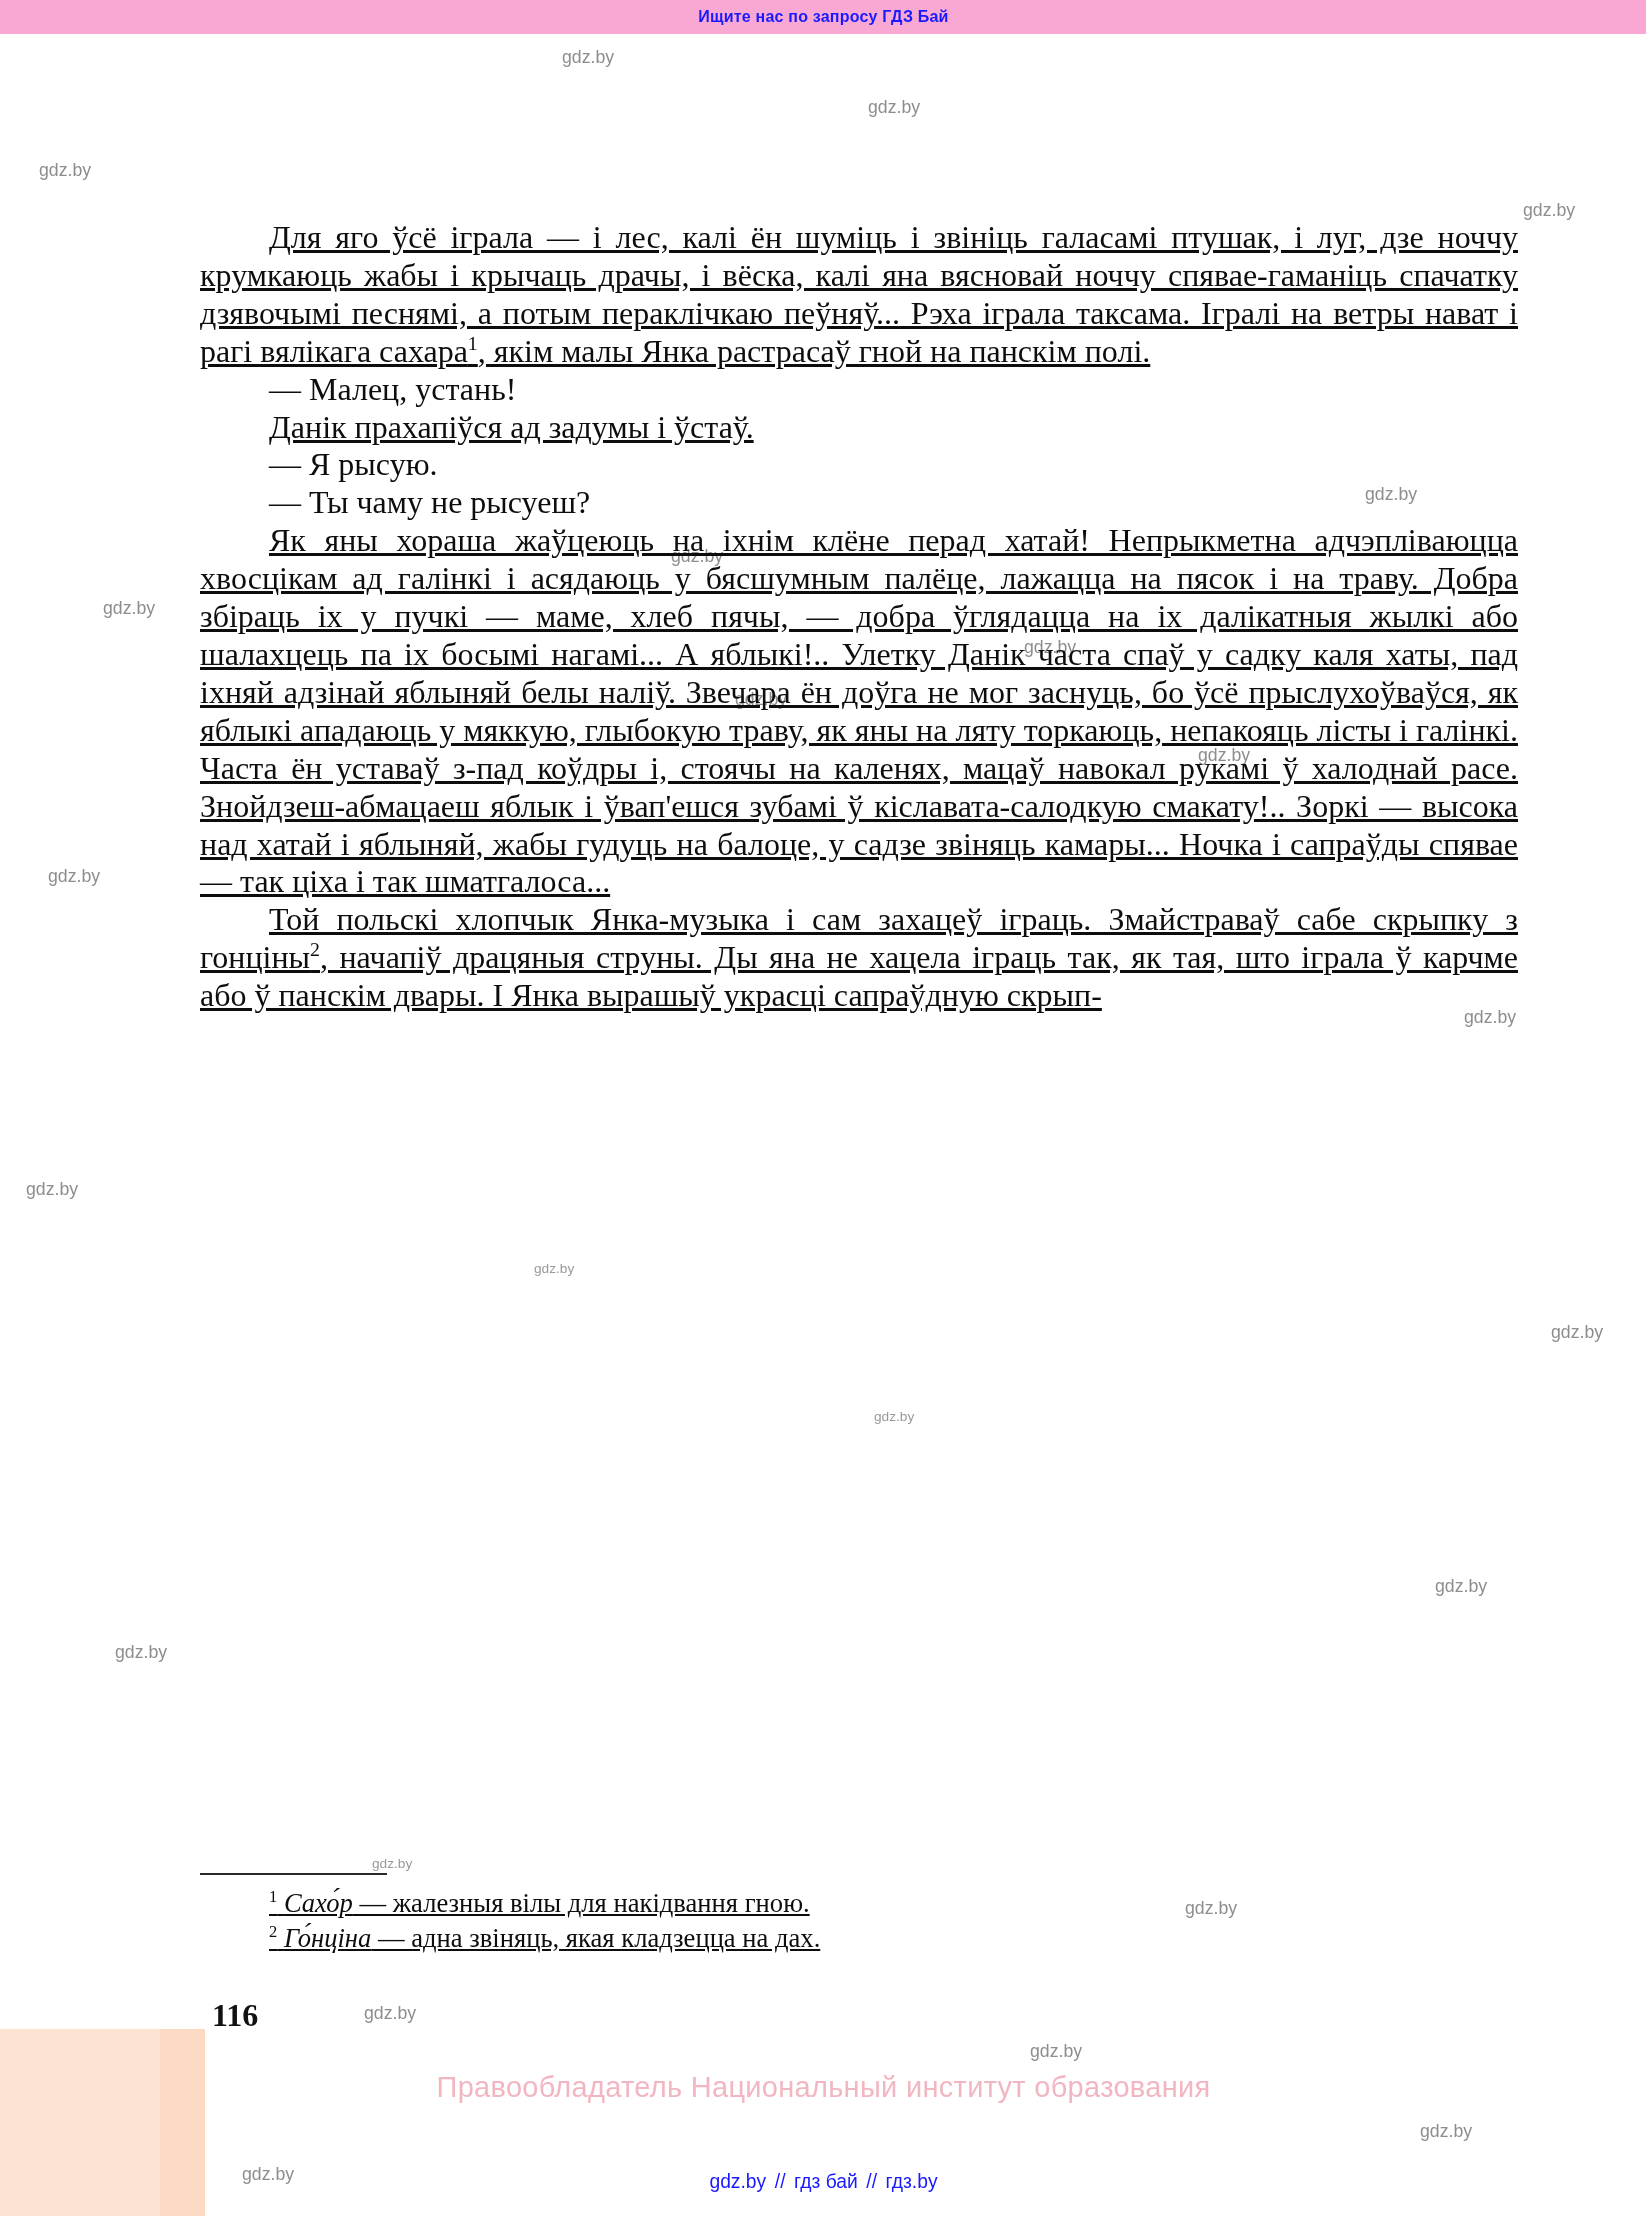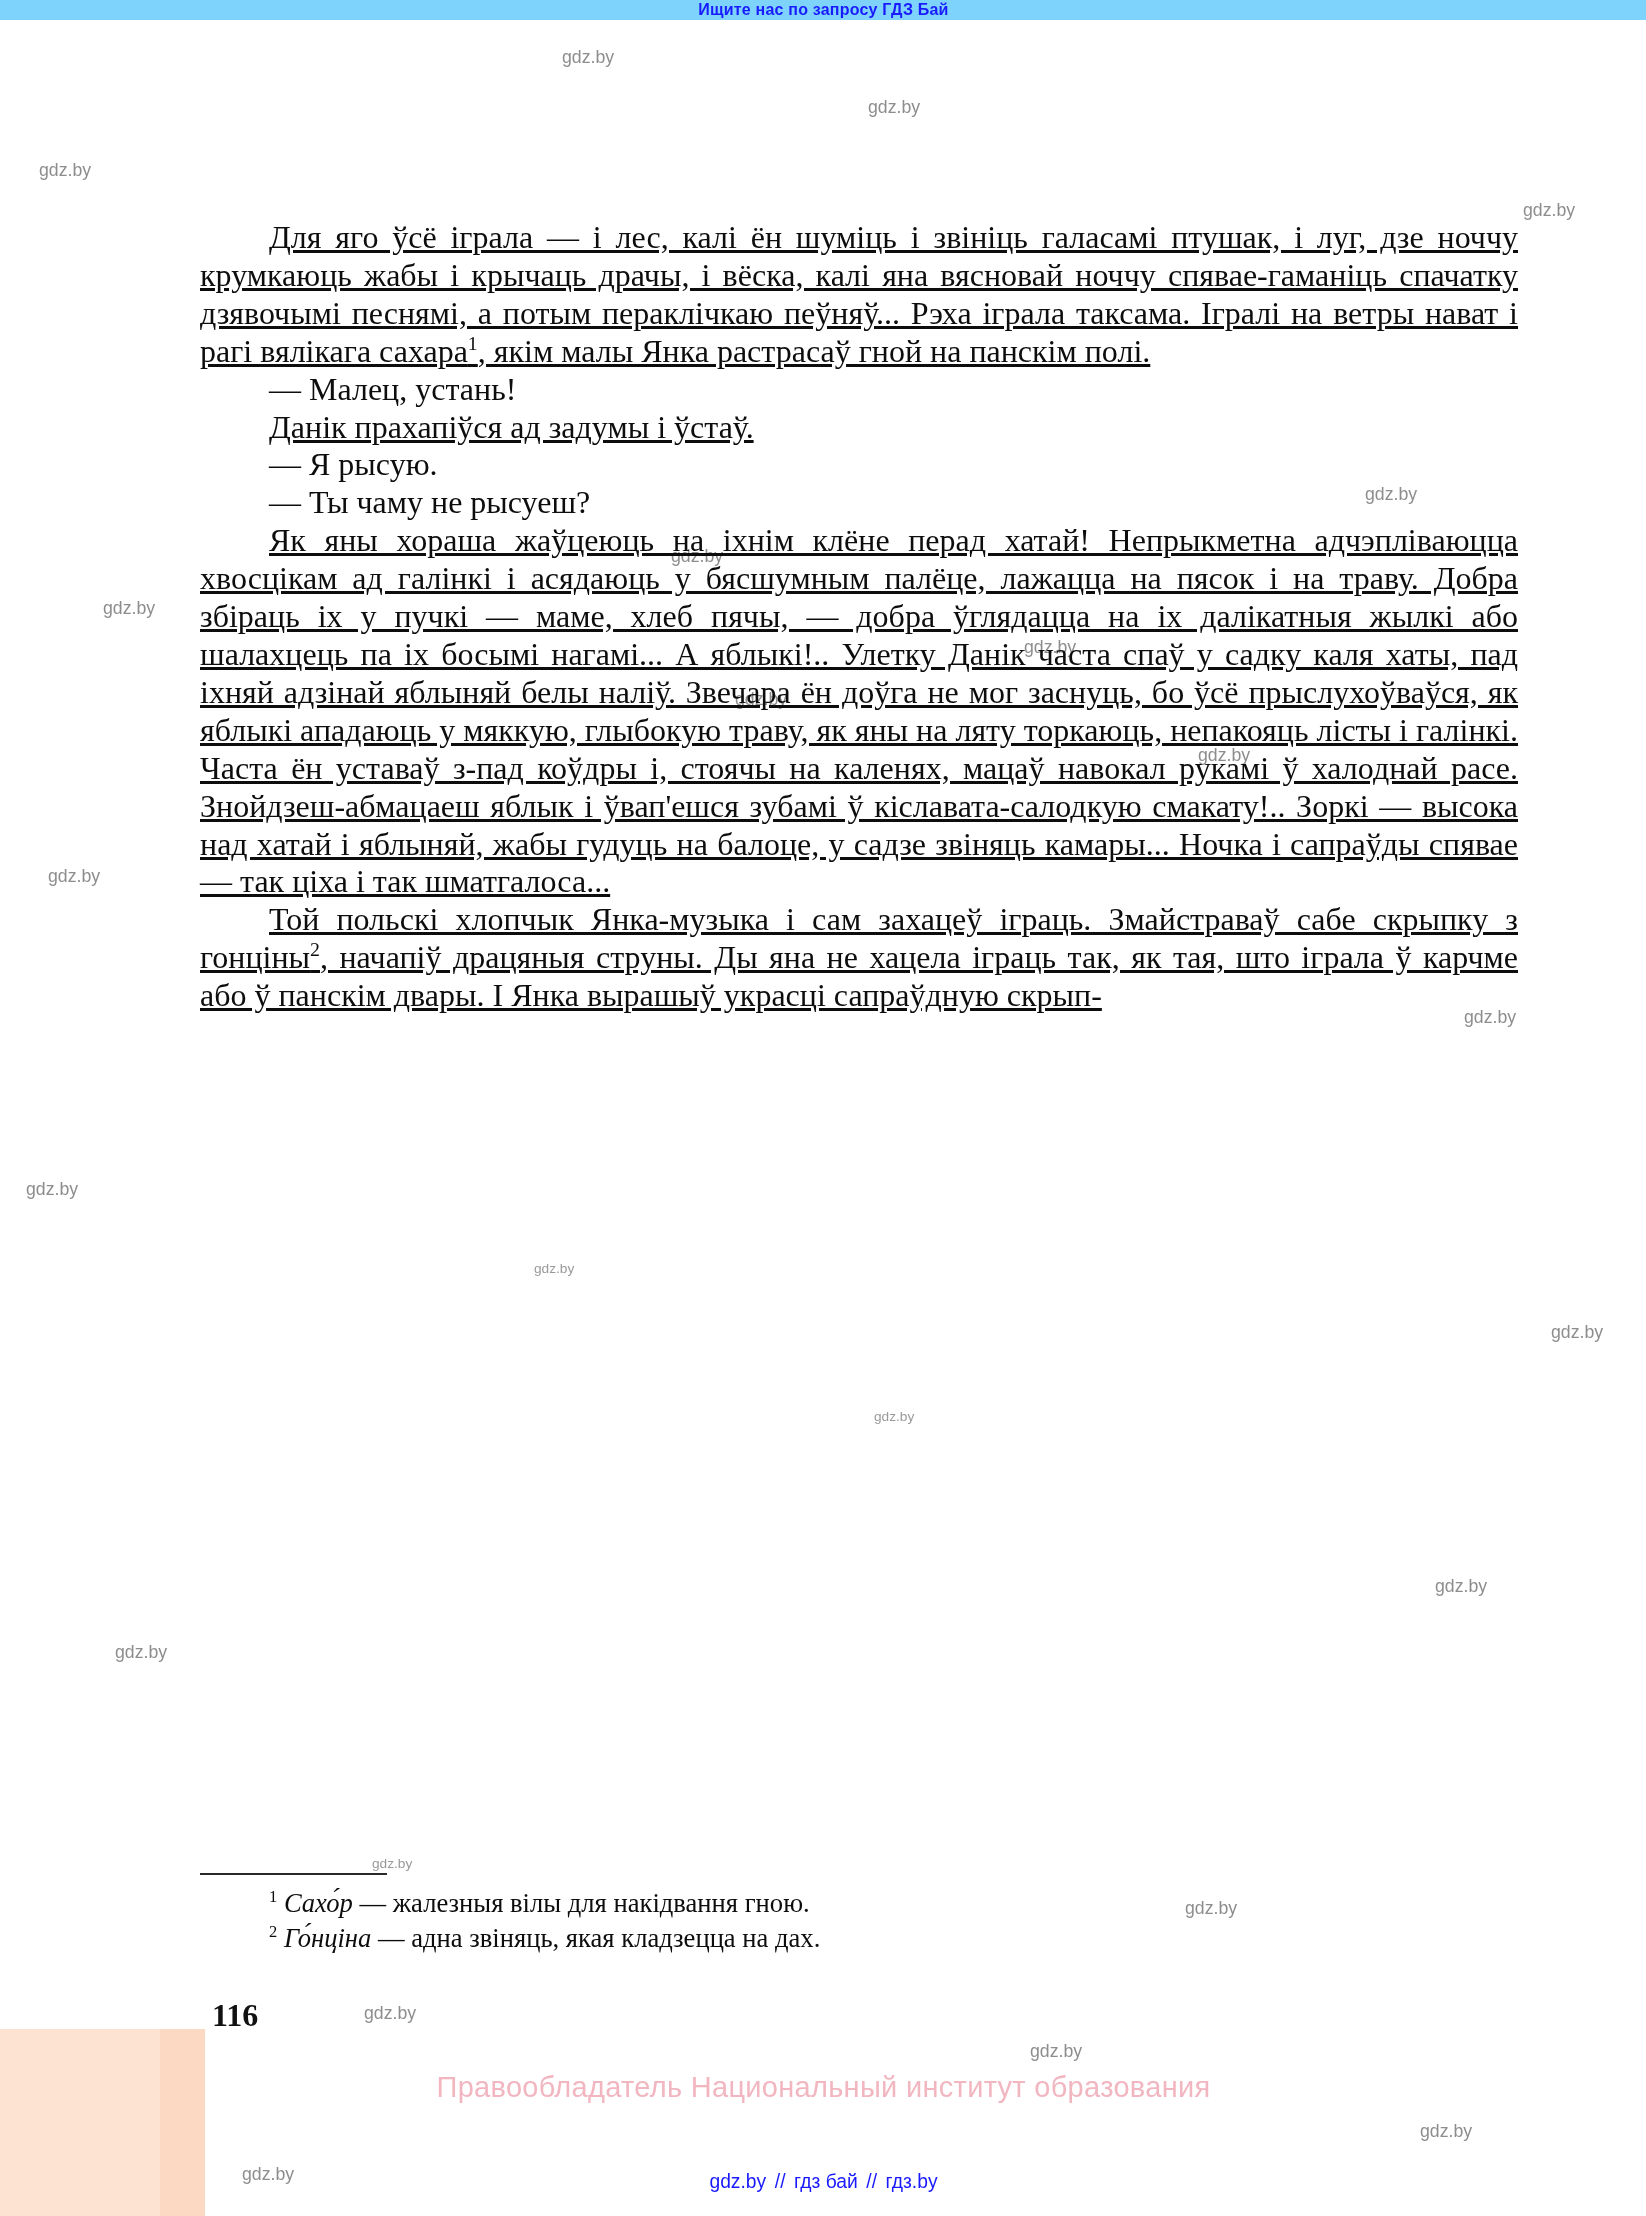--- a/index.html
+++ b/index.html
@@ -14,22 +14,22 @@
     font-family: "Liberation Serif", serif;
     overflow: hidden;
   }
 
   
   .top-banner {
     position: absolute;
     top: 0;
     left: 0;
     width: 100%;
-    height: 20px;
-    background: #7dd3fc;
+    height: 34px;
+    background: #f9a8d4;
     display: flex;
     align-items: center;
     justify-content: center;
   }
   .top-banner .txt {
     font-family: "Liberation Sans", sans-serif;
     font-size: 16px;
     font-weight: bold;
     color: #1a1aff;
     letter-spacing: 0.2px;
@@ -81,21 +81,21 @@
   }
   .footnotes {
     position: absolute;
     left: 200px;
     top: 1886px;
     width: 1318px;
     font-size: 26.6px;
     line-height: 1.33;
     color: #0d0d0d;
   }
-  .footnotes p { margin: 0; text-indent: 69px; }
+  .footnotes p { margin: 0; text-indent: 69px; text-decoration: underline; }
   .footnotes i { font-style: italic; }
 
   
   .page-number {
     position: absolute;
     left: 212px;
     top: 1997px;
     font-size: 32px;
     font-weight: bold;
     color: #111;

